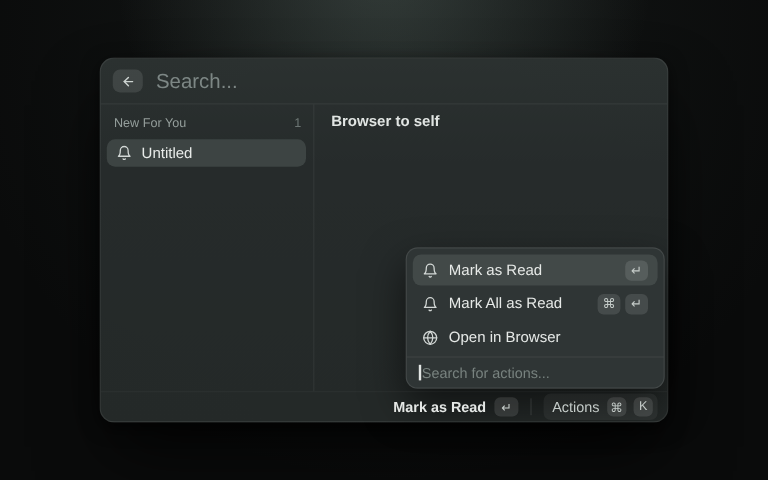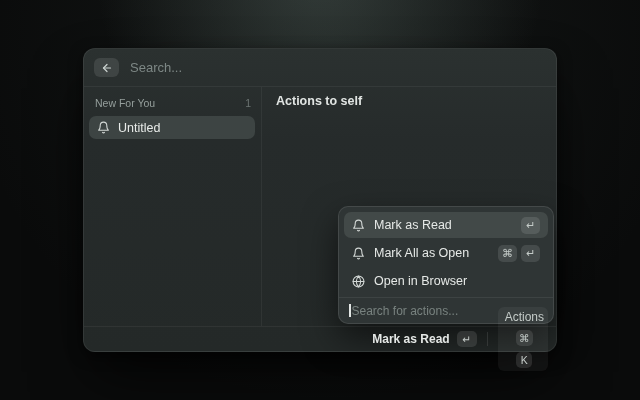--- a/index.html
+++ b/index.html
@@ -19,21 +19,21 @@
     border:1px solid rgba(255,255,255,0.07);
     box-shadow:0 30px 60px -10px rgba(0,0,0,0.75), 0 4px 14px rgba(0,0,0,0.5); }
 
   
   .header{ position:absolute; left:0; top:0; right:0; height:38px;
     display:flex; align-items:center; padding:0 10px;
     border-bottom:1px solid rgba(255,255,255,0.055); }
   .back-btn{ width:25px; height:19px; border-radius:6px; border:none; cursor:pointer;
     background:rgba(255,255,255,0.10); color:#ccd3d0;
     display:flex; align-items:center; justify-content:center; }
-  .search-input{ margin-left:11px; font-size:13px; color:#7d8785; flex:1; }
+  .search-input{ margin-left:11px; font-size:17px; color:#7d8785; flex:1; }
 
   
   .content{ position:absolute; left:0; top:38px; right:0; bottom:25px; display:flex; }
   .sidebar{ width:177px; position:relative; }
   .section-header{ display:flex; align-items:center; padding:10px 10px 6px 11px;
     font-size:10.5px;justify-content:space-between; }
   .section-label{ color:#959f9c; }
   .section-count{ color:#6c7573; margin-left:17px; }
   .list-item{ margin:1px 6px 0 5px; height:23px; border-radius:7px;
     display:flex; align-items:center; gap:8px; padding:0 8px; cursor:pointer;
@@ -70,21 +70,21 @@
     border-top:1px solid rgba(255,255,255,0.055);
     display:flex; align-items:center; padding:0 8px; border-radius:0 0 12px 12px; }
   .sb-left{ display:flex; align-items:center; gap:9px; color:#a6aeac; font-size:12px; }
   .app-icon{ color:#9aa3a0; display:flex; align-items:center; }
   .sb-right{ margin-left:auto; display:flex; align-items:center; gap:7px; }
   .primary-action{ display:flex; align-items:center; gap:7px; cursor:pointer; }
   .primary-action-label{ font-size:12px; font-weight:bold; color:#e4e7e5; }
   .kbd.sb{ height:16px; min-width:20px; font-size:10.5px; }
   .sb-sep{ width:1px; height:14px; background:rgba(255,255,255,0.10); margin:0 3px; }
   .actions-group{ display:flex; align-items:center; gap:6px; padding:3px 4px 3px 7px;
-    border-radius:6px; background:rgba(255,255,255,0.05); cursor:pointer;flex-direction:column; }
+    border-radius:6px; background:rgba(255,255,255,0.05); cursor:pointer; }
   .actions-label{ font-size:12px; color:#c4cbc8; }
   .kbd.sq{ min-width:16px; height:16px; font-size:10.5px; }
   svg{ display:block; }
 </style>
 </head>
 <body>
 
 <div class="desktop">
   <div class="glow"></div>
 
@@ -113,21 +113,21 @@
             <svg viewBox="0 0 24 24" width="13" height="13" fill="none" stroke="currentColor" stroke-width="2" stroke-linecap="round" stroke-linejoin="round">
                 <path d="M18 8a6 6 0 0 0-12 0c0 7-3 9-3 9h18s-3-2-3-9"></path>
                 <path d="M13.7 21a2 2 0 0 1-3.4 0"></path>
               </svg>
           </span>
           <span>Untitled</span>
         </div>
       </div>
       <div class="v-divider"></div>
       <div class="detail">
-        <div class="detail-title">Actions to self</div>
+        <div class="detail-title">Browser to self</div>
       </div>
     </div>
 
     <div class="popover">
       <div class="pop-row selected">
         <span class="row-icon">
           <svg viewBox="0 0 24 24" width="13" height="13" fill="none" stroke="currentColor" stroke-width="2" stroke-linecap="round" stroke-linejoin="round">
               <path d="M18 8a6 6 0 0 0-12 0c0 7-3 9-3 9h18s-3-2-3-9"></path>
               <path d="M13.7 21a2 2 0 0 1-3.4 0"></path>
             </svg>
@@ -137,21 +137,21 @@
           <span class="kbd">↵</span>
         </span>
       </div>
       <div class="pop-row">
         <span class="row-icon">
           <svg viewBox="0 0 24 24" width="13" height="13" fill="none" stroke="currentColor" stroke-width="2" stroke-linecap="round" stroke-linejoin="round">
               <path d="M18 8a6 6 0 0 0-12 0c0 7-3 9-3 9h18s-3-2-3-9"></path>
               <path d="M13.7 21a2 2 0 0 1-3.4 0"></path>
             </svg>
         </span>
-        <span class="pop-label">Mark All as Open</span>
+        <span class="pop-label">Mark All as Read</span>
         <span class="keys">
           <span class="kbd">⌘</span>
           <span class="kbd">↵</span>
         </span>
       </div>
       <div class="pop-row">
         <span class="row-icon">
           <svg viewBox="0 0 24 24" width="13" height="13" fill="none" stroke="currentColor" stroke-width="2" stroke-linecap="round" stroke-linejoin="round">
               <circle cx="12" cy="12" r="10"></circle>
               <line x1="2" y1="12" x2="22" y2="12"></line>

